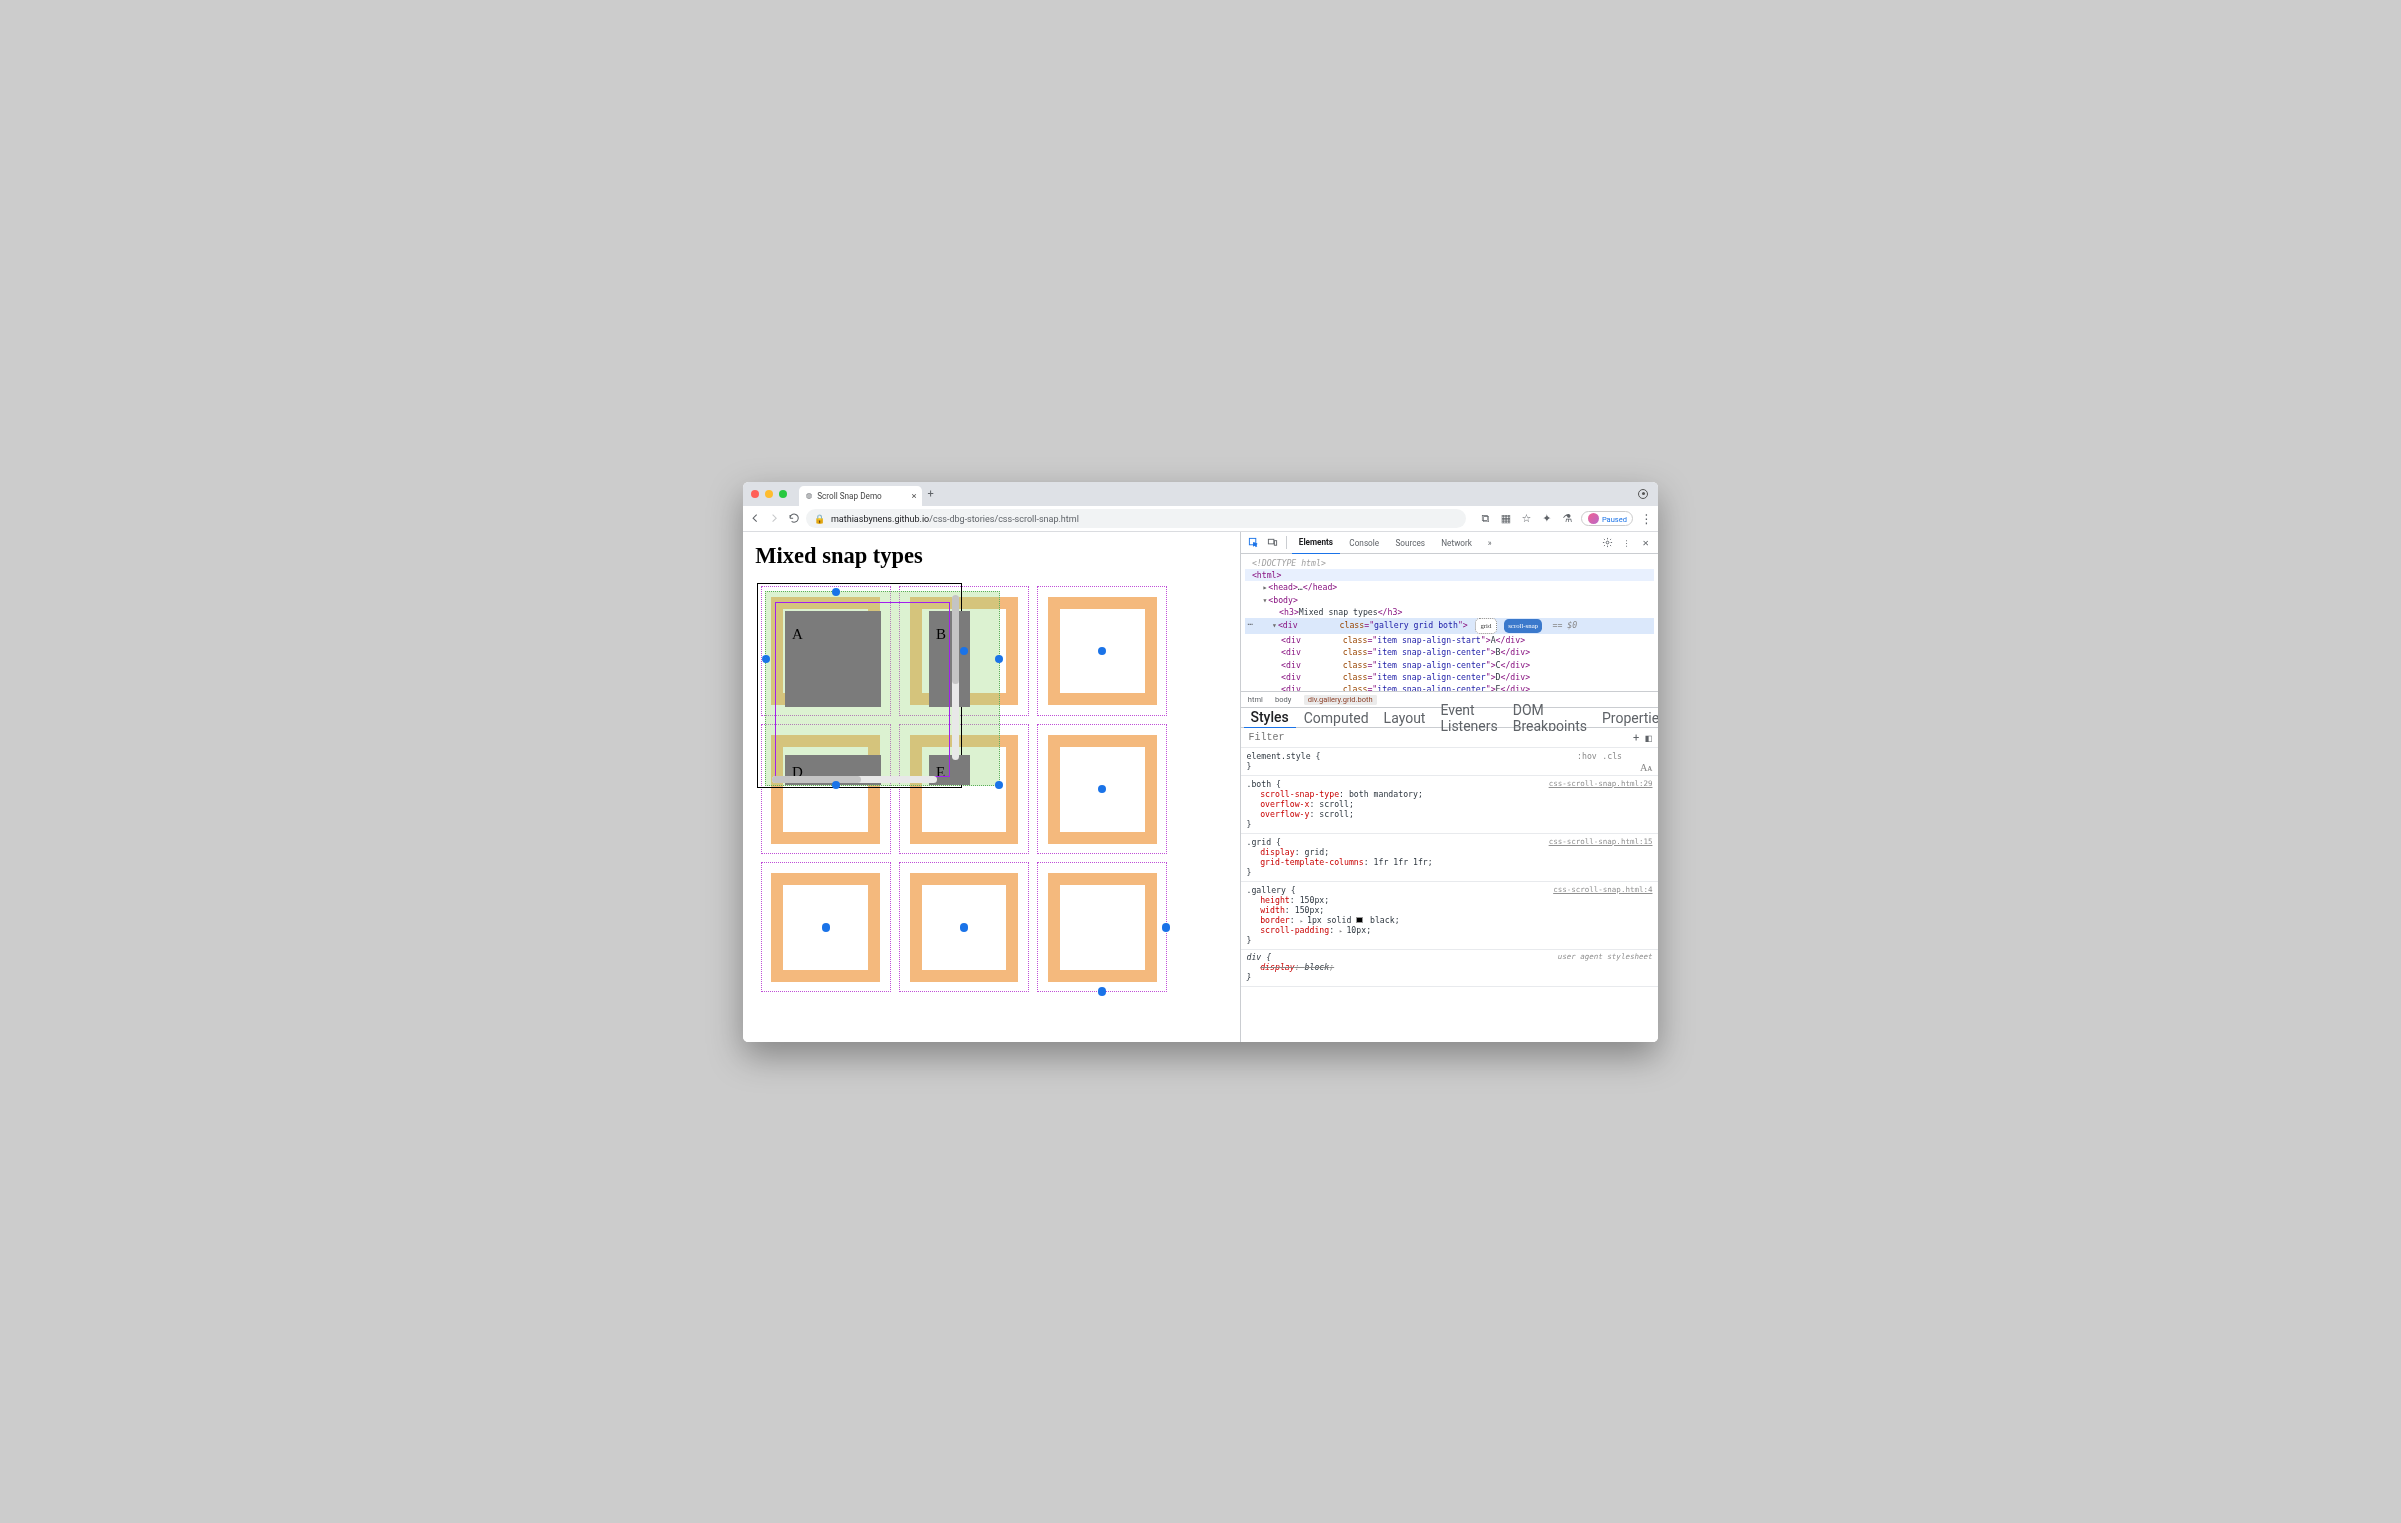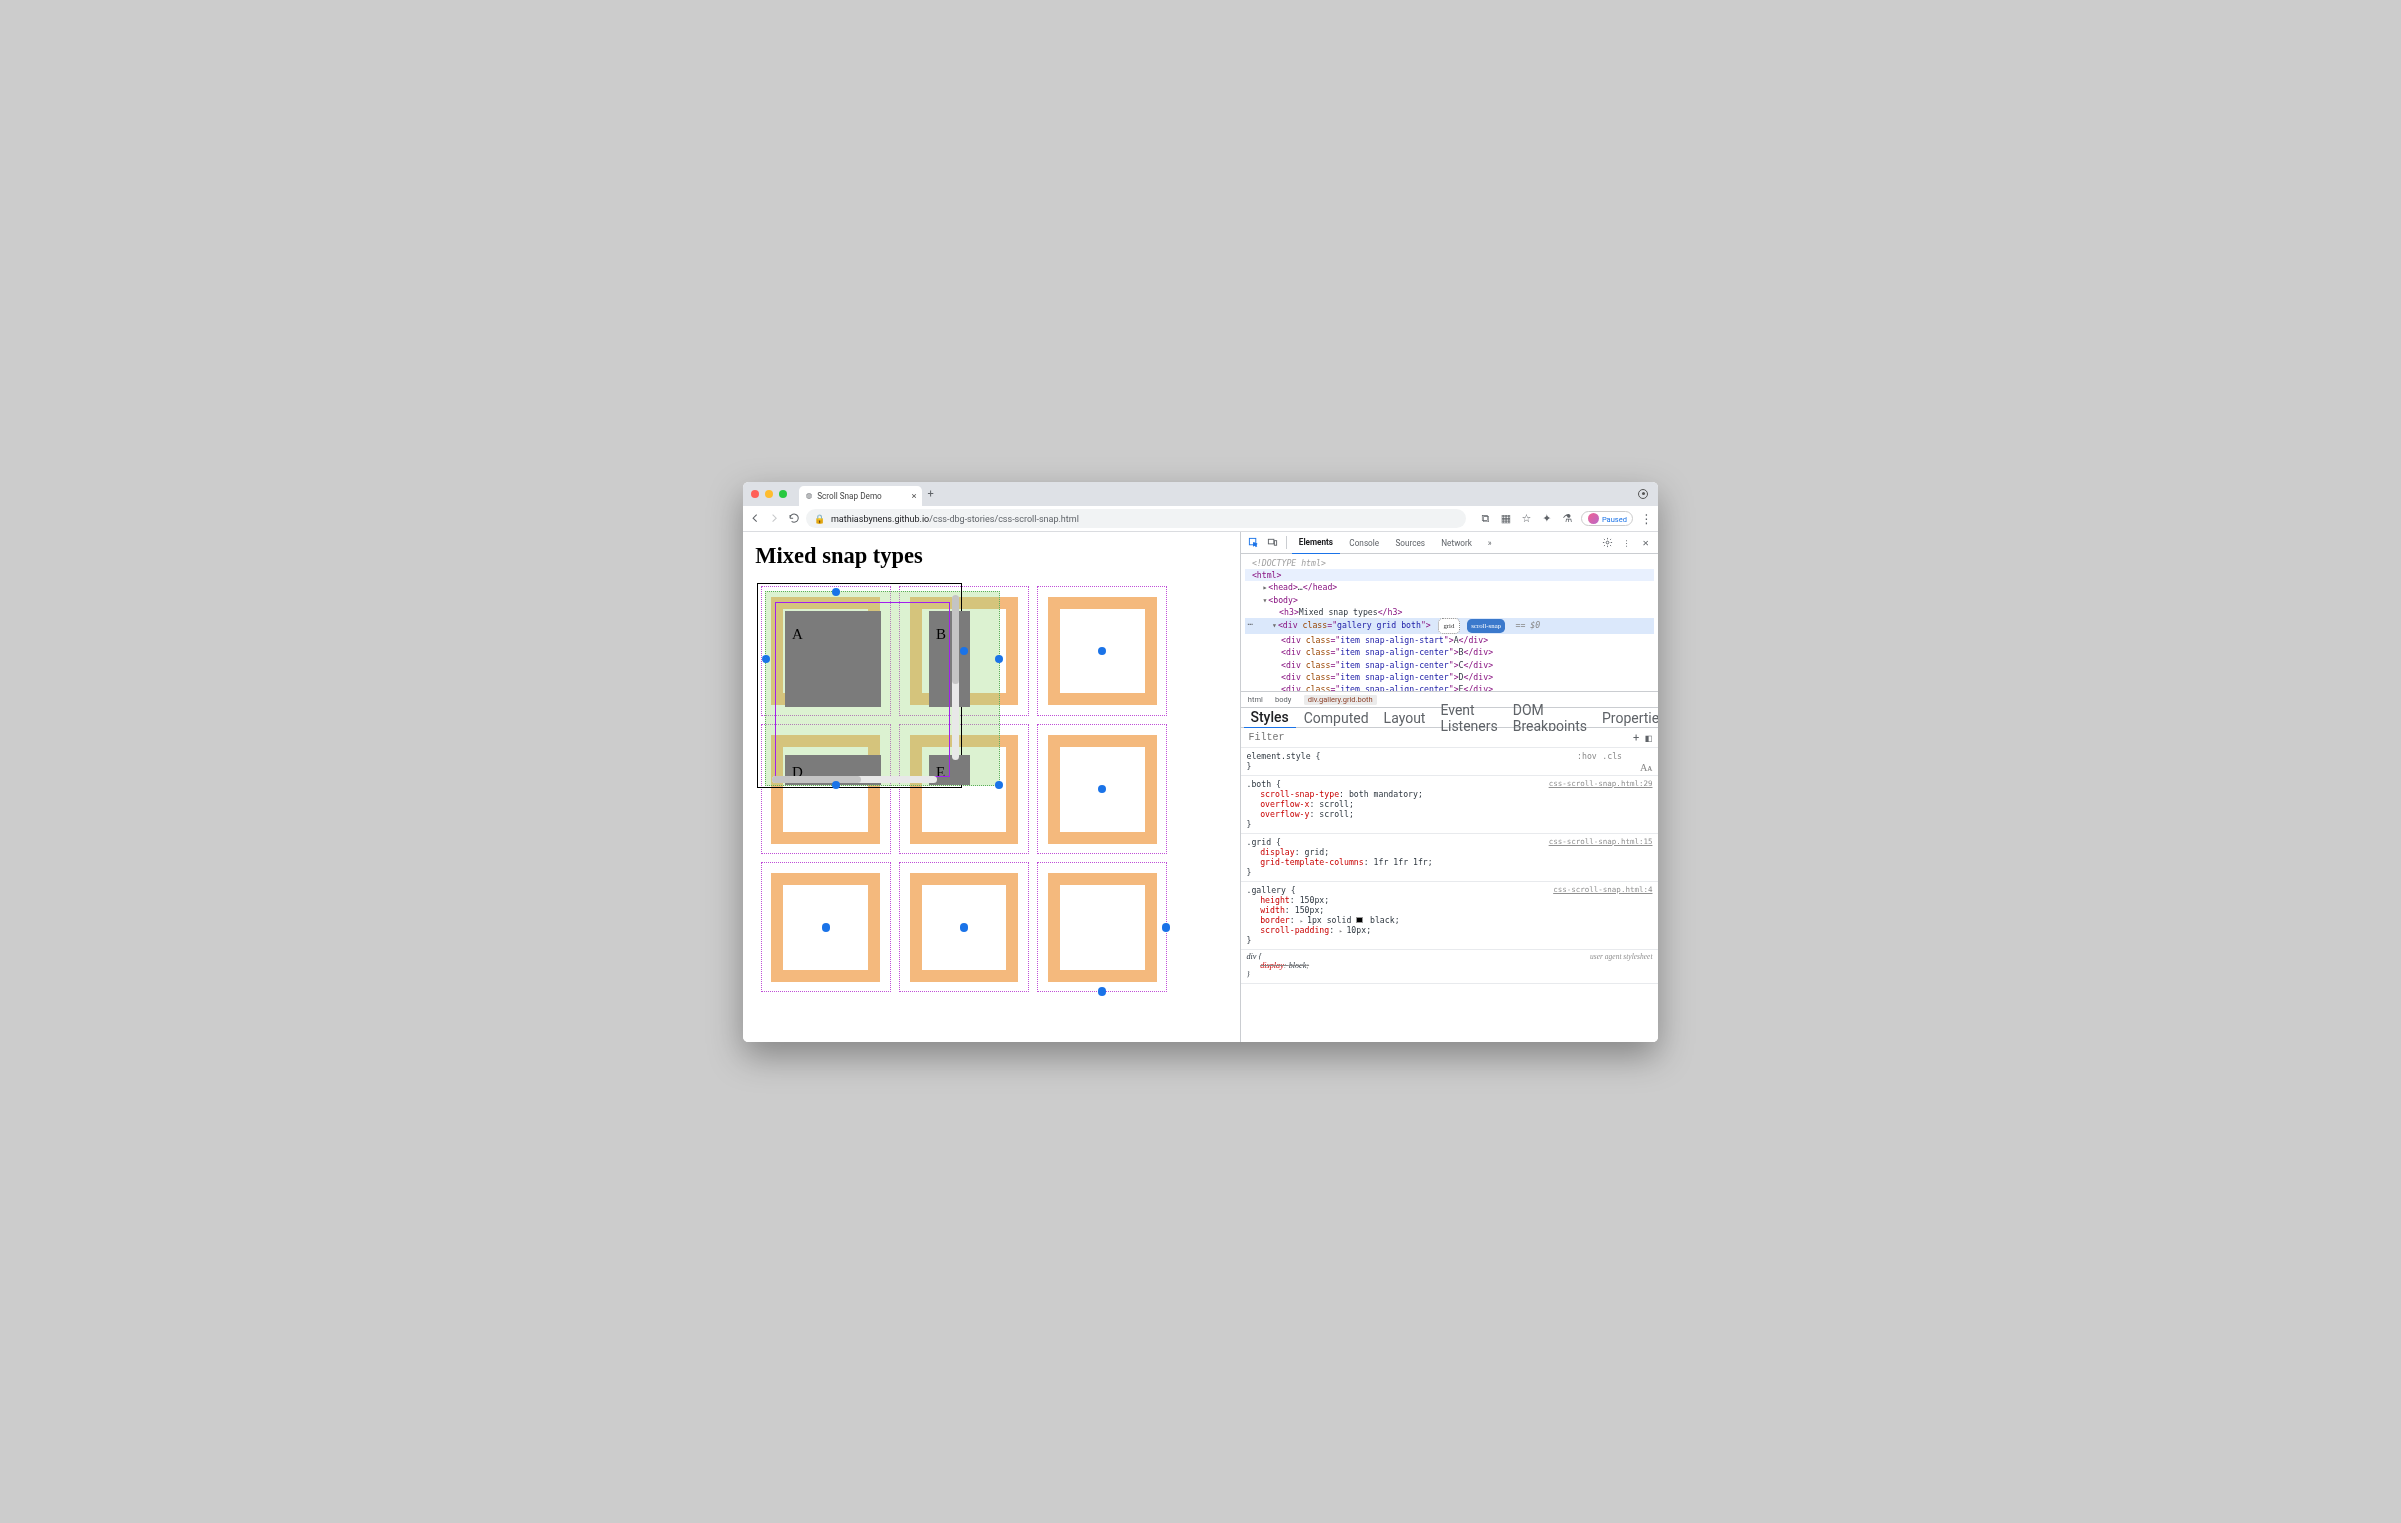--- a/index.html
+++ b/index.html
@@ -111,21 +111,21 @@
 .dt-ico.active { color: #1a73e8; }
 .dt-ico svg { width: 11px; height: 11px; }
 .dt-tab { padding: 0 6.8px; height: 22px; display: flex; align-items: center; color: #5f6368; cursor: pointer; }
 .dt-tab.active { color: #202124; border-bottom: 1.4px solid #1a73e8; font-weight: 700; }
 .dt-tabs .spacer { flex: 1 }
 .dom { padding: 2.7px 4.1px 4.1px 4.1px; color: #303942; font-family: Menlo, Consolas, monospace; line-height: 12.3px; height: 137px; overflow: hidden; position: relative; }
 .dom .gray-t { color: #a0a0a0; font-style: italic; padding-left: 6.8px; }
 .dom .line { white-space: nowrap; }
 .dom .tri { display: inline-block; width: 6.8px; text-align: center; color: #6e6e6e; }
 .dom .htmltag { color: #881280; }
-.dom .attr { color: #994500; }
+.dom .attr { color: #994500; margin-left: 37px; }
 .dom .val { color: #1a1aa6; margin-top: 8px; }
 .dom .txt { color: #303942; }
 .dom .sel { background: #dbe8fb; display: block; padding-left: 26px; position: relative; }
 .dom .sel .dots { position: absolute; left: 2.7px; color: #5f6368; }
 .dom .htmlline { background: #e8f0fe; display: block; }
 .badge { display: inline-block; font-size: 6.8px; padding: 0.7px 4.1px; border-radius: 4.8px; margin-left: 2.7px; font-family: -apple-system; }
 .badge.grid { border: 0.7px dotted #888; background: #fff; color: #333; }
 .badge.snap { background: #3b79cc; color: #fff; }
 .dom .eq0 { color: #888; font-style: italic; margin-left: 5.5px; }
 .dom .child { padding-left: 36px; }
@@ -144,21 +144,21 @@
 .rule { border-bottom: 0.7px solid #e8eaed; padding: 2.7px 5.5px 4.1px 5.5px; position: relative; }
 .rule .selectr { color: #303942; }
 .rule .src { position: absolute; right: 5.5px; top: 2.7px; color: #909090; font-size: 7.5px; }
 .rule .src.u { text-decoration: underline; }
 .rule .decl { padding-left: 13.7px; }
 .rule .prop { color: #c80000; }
 .rule .cval { color: #303942; }
 .rule .swatch { display: inline-block; width: 6.8px; height: 6.8px; border: 0.7px solid #999; vertical-align: middle; margin-right: 2px; }
 .rule .tri-k { color: #888; font-size: 6.1px; }
 .rule.ua .decl { text-decoration: line-through; color: #888; }
-.rule.ua { font-style: italic; font-family: Liberation Serif, serif; }
+.rule.ua { font-style: italic; }
 .rule .aa { position: absolute; right: 5.5px; bottom: 2.7px; font-family: serif; font-size: 10.2px; color: #888; }
 
 </style>
 </head>
 <body>
 
 <div class="browser">
 
   <div class="titlebar">
     <div class="traffic">

